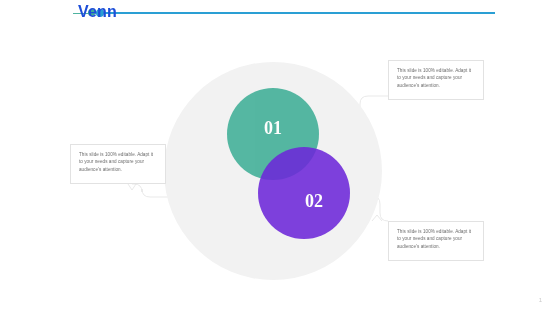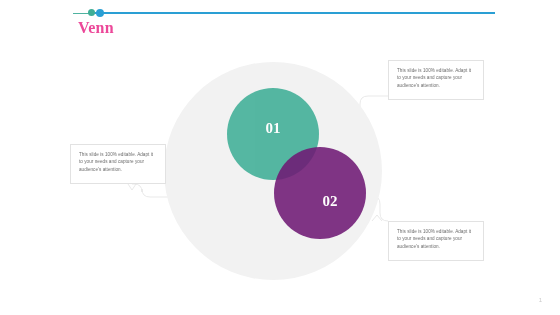--- a/index.html
+++ b/index.html
@@ -47,25 +47,25 @@
   .dot-blue {
     left: 96px;
     width: 8px;
     height: 8px;
     background: #2a9fd4;
     top: 8.5px;
   }
   .slide-title {
     position: absolute;
     left: 78px;
-    top: 19px;
-    font-family: Liberation Serif, serif;
+    top: 3px;
+    font-family: Liberation Sans, sans-serif;
     font-weight: bold;
     font-size: 16px;
-    color: #ec4899;
+    color: #1d4ed8;
     letter-spacing: 0.2px;
   }
 
   
   .venn-stage {
     position: absolute;
     left: 164px;
     top: 62px;
     width: 218px;
     height: 218px;
@@ -82,33 +82,33 @@
   .venn-circle {
     position: absolute;
     width: 92px;
     height: 92px;
     border-radius: 50%;
     display: flex;
     align-items: center;
     justify-content: center;
     font-family: "Liberation Serif", serif;
     font-weight: bold;
-    font-size: 15px;
+    font-size: 18px;
     color: #ffffff;
     opacity: 0.88;
   }
   .circle-01 {
     left: 63px;
     top: 26px;
     background: #3fae96;
   }
   .circle-02 {
-    left: 110px;
+    left: 94px;
     top: 85px;
-    background: #701a75;
+    background: #6d28d9;
   }
   .circle-03 {
     left: 43px;
     top: 85px;
     background: #ea7663;
   }
   .circle-label-01 { transform: translate(0px, -6px); }
   .circle-label-02 { transform: translate(10px, 8px); }
   .circle-label-03 { transform: translate(-9px, 8px); }
 

